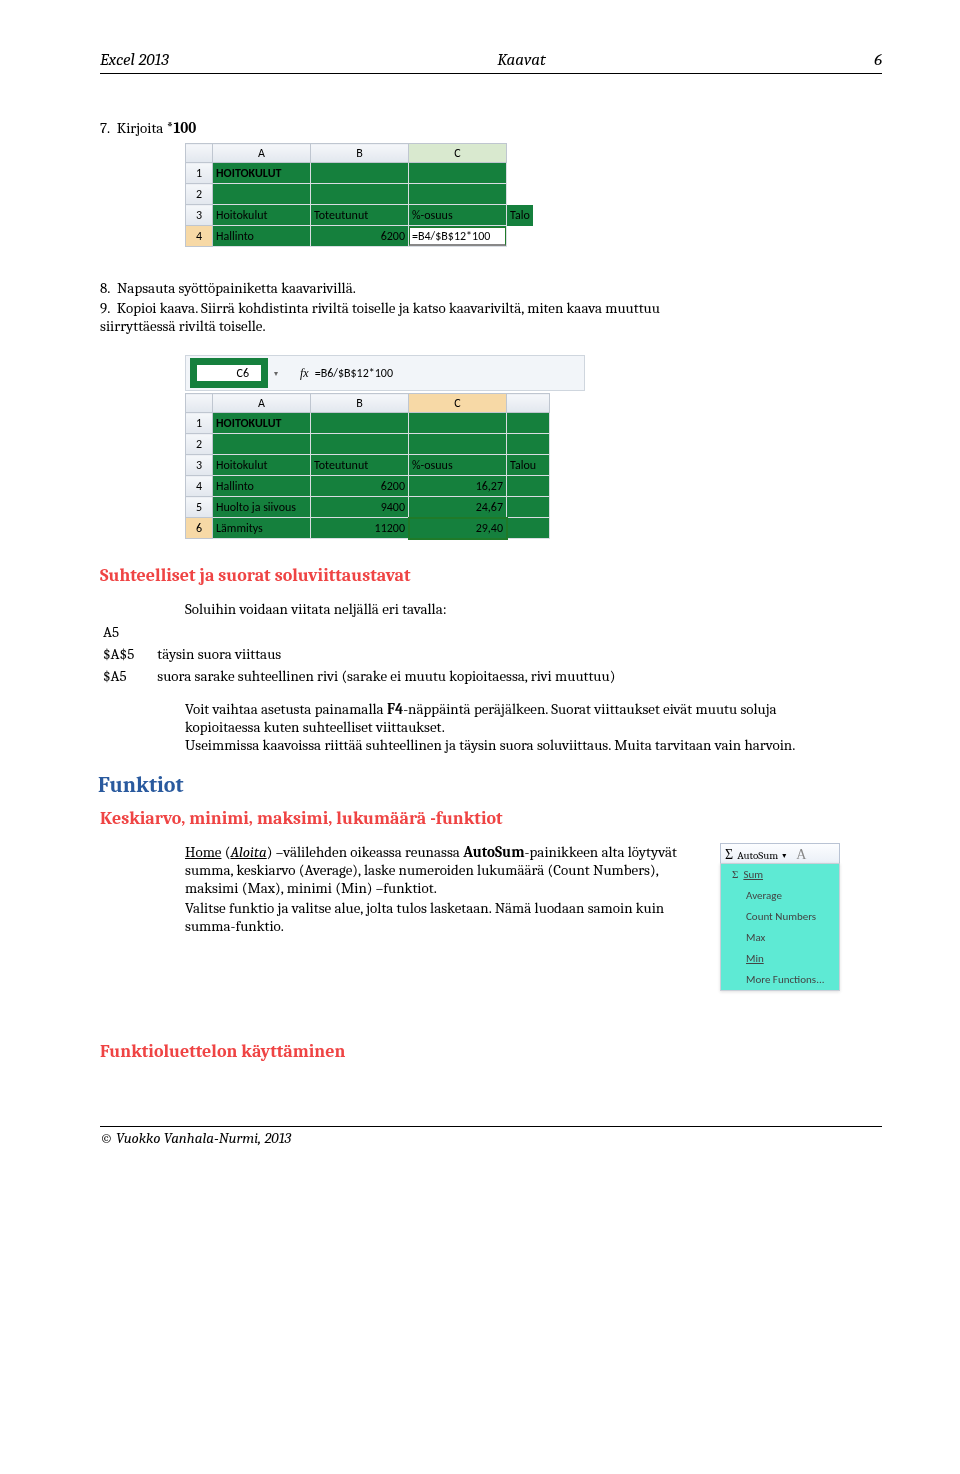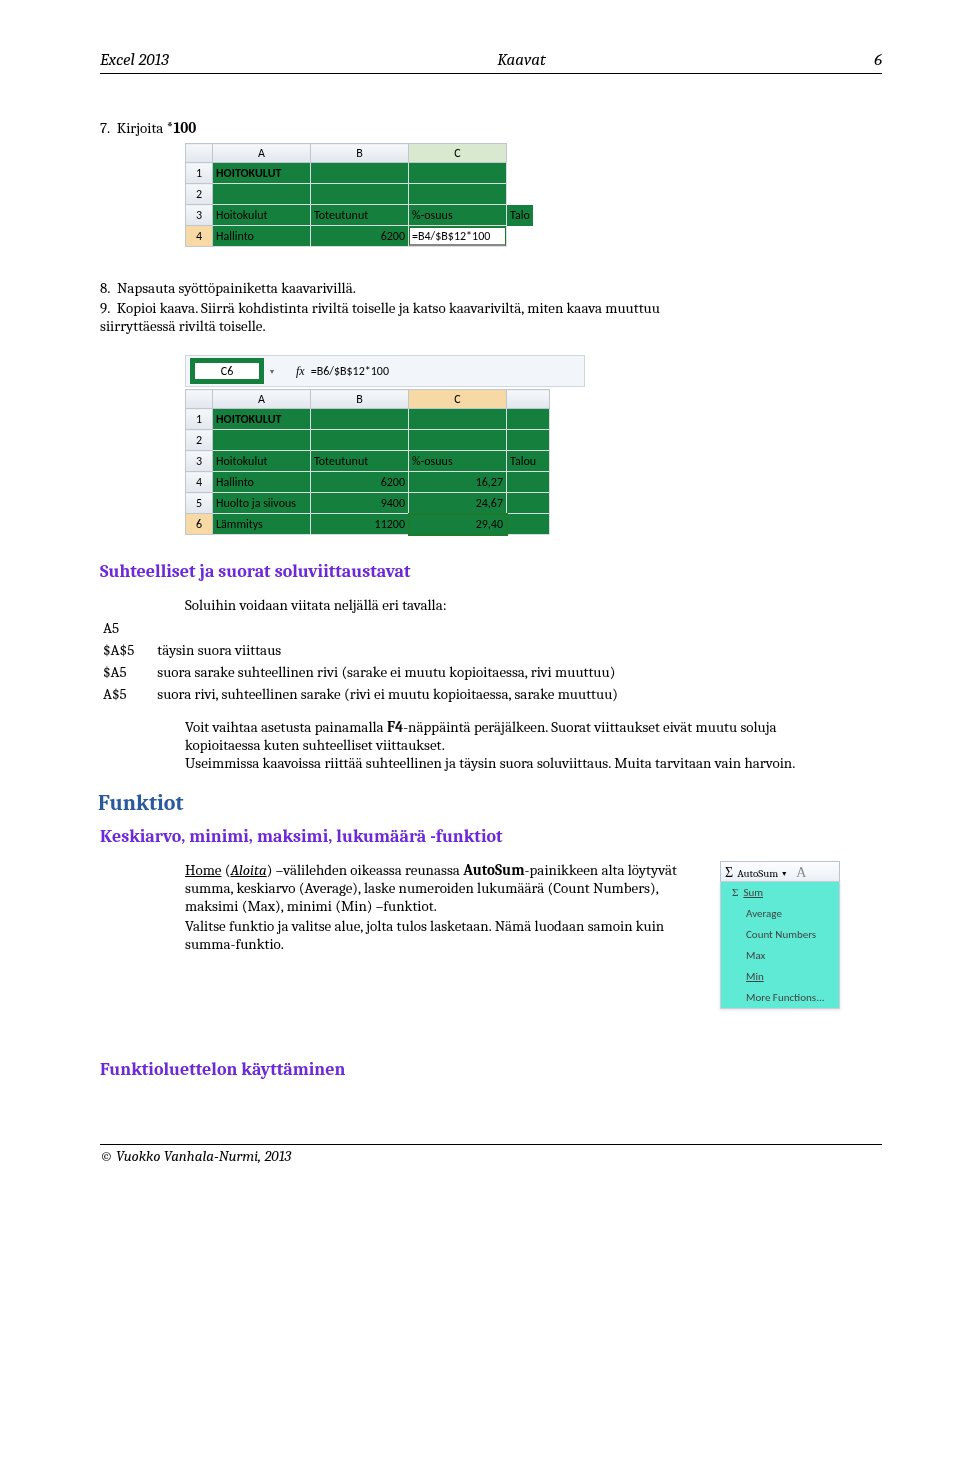--- a/index.html
+++ b/index.html
@@ -90,32 +90,32 @@
     gap: 6px;
     border: 1px solid #cfd6de;
     background: #f2f5f9;
     padding: 2px 4px;
     width: 390px;
     margin: 0 0 2px 0;
     font-family: Calibri, Arial, sans-serif;
     font-size: 12px;
   }
   .fxbar .name {
-    border: 5px solid #15803d;
+    border: 7px solid #15803d;
     background: #fff;
     padding: 1px 12px;
     min-width: 40px;
-    text-align: center;
+    text-align: right;
   }
   .fxbar .fx {
     font-style: italic;
     font-family: 'Times New Roman', serif;
   }
   .h3blue {
-    color: #6d28d9;
+    color: #ef4444;
     font-family: Cambria, Georgia, serif;
     font-size: 18px;
     font-weight: bold;
     margin: 26px 0 14px 0;
   }
   .h2blue {
     color: #2a5a9e;
     font-family: Cambria, Georgia, serif;
     font-size: 22px;
     font-weight: bold;
@@ -313,24 +313,20 @@
           <td>A5</td>
           <td></td>
         </tr>
     <tr>
           <td>$A$5</td>
           <td>täysin suora viittaus</td>
         </tr>
     <tr>
           <td>$A5</td>
           <td>suora sarake suhteellinen rivi (sarake ei muutu kopioitaessa, rivi muuttuu)</td>
-        </tr>
-    <tr>
-          <td>A$5</td>
-          <td>suora rivi, suhteellinen  sarake  (rivi ei muutu kopioitaessa, sarake muuttuu)</td>
         </tr>
   </tbody>
     </table>
 
   <div class="run" style="max-width:620px;">
     <span>Voit vaihtaa asetusta painamalla </span><b>F4</b><span>-näppäintä peräjälkeen. Suorat viittaukset eivät  muutu soluja kopioitaessa kuten suhteelliset viittaukset.</span>
   </div>
   <div class="indent" style="max-width:620px;">Useimmissa kaavoissa riittää suhteellinen ja täysin suora soluviittaus. Muita tarvitaan vain harvoin.</div>
 
   <div class="h2blue">Funktiot</div>

